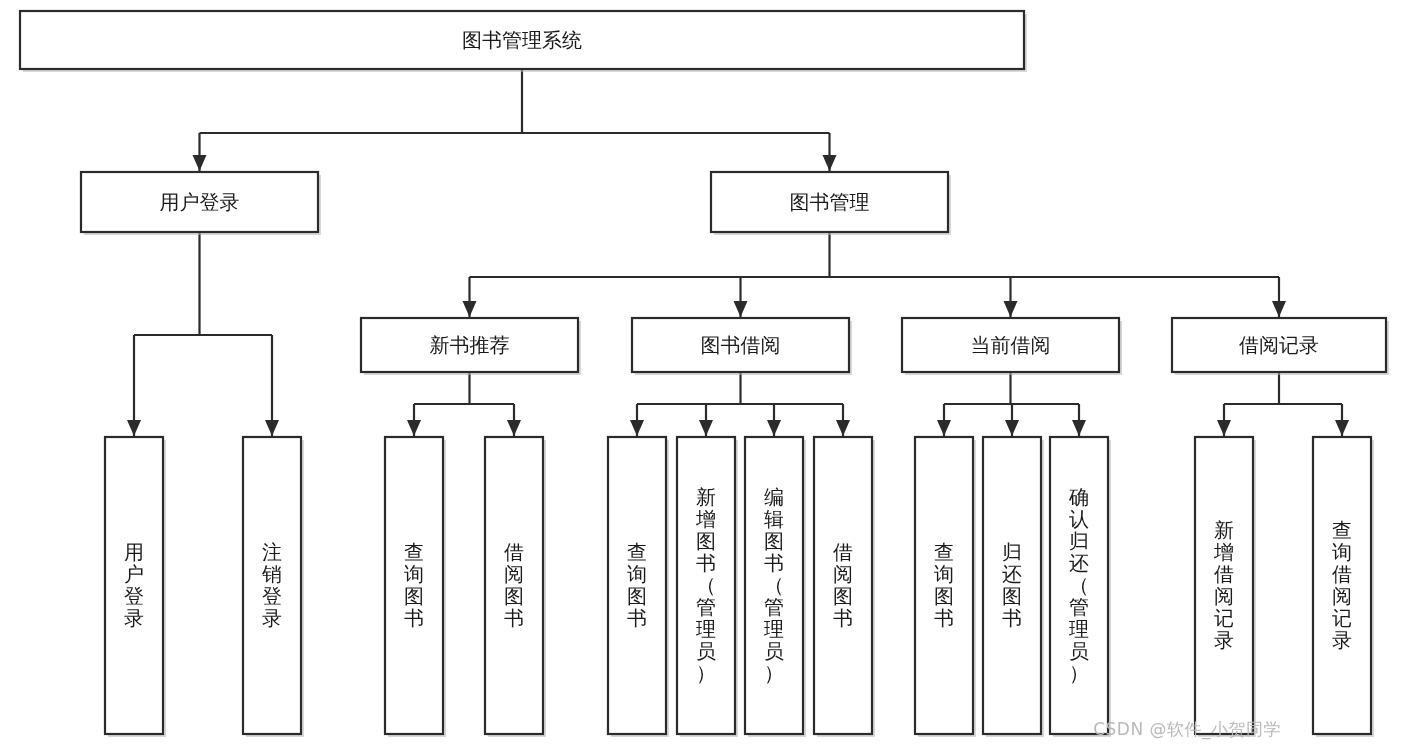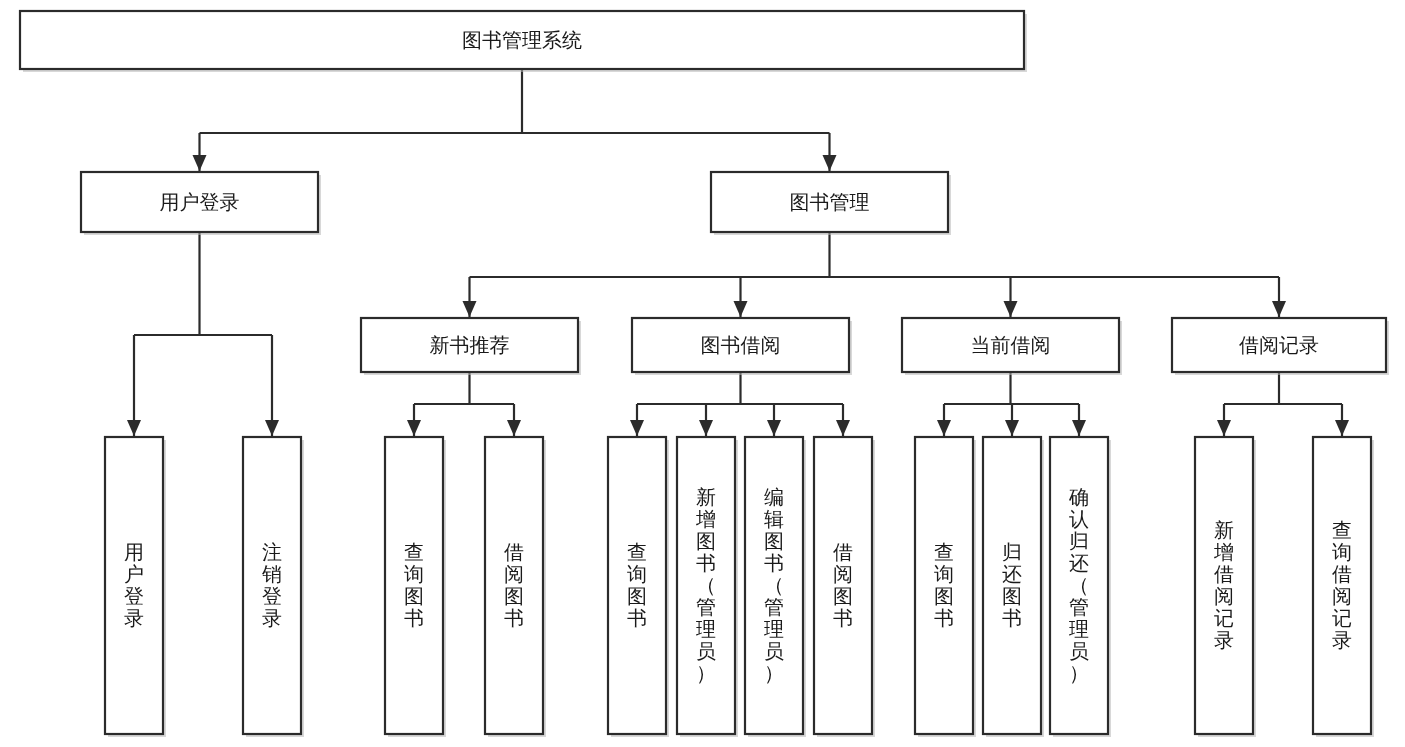--- a/index.html
+++ b/index.html
@@ -241,13 +241,14 @@
           <rect x="1195" y="437" width="58" height="297" class="node-box"></rect>
           <text x="1224" y="536.66" class="node-label-vertical"><tspan x="1224" dy="0">新</tspan><tspan x="1224" dy="22">增</tspan><tspan x="1224" dy="22">借</tspan><tspan x="1224" dy="22">阅</tspan><tspan x="1224" dy="22">记</tspan><tspan x="1224" dy="22">录</tspan></text>
         </g>
         <g>
           <rect x="1316" y="440" width="58" height="297" class="node-shadow"></rect>
           <rect x="1313" y="437" width="58" height="297" class="node-box"></rect>
           <text x="1342" y="536.66" class="node-label-vertical"><tspan x="1342" dy="0">查</tspan><tspan x="1342" dy="22">询</tspan><tspan x="1342" dy="22">借</tspan><tspan x="1342" dy="22">阅</tspan><tspan x="1342" dy="22">记</tspan><tspan x="1342" dy="22">录</tspan></text>
         </g>
       </g>
   </svg>
+  <div class="watermark">CSDN @软件_小贺同学</div>
 </div>
 
 </body></html>

